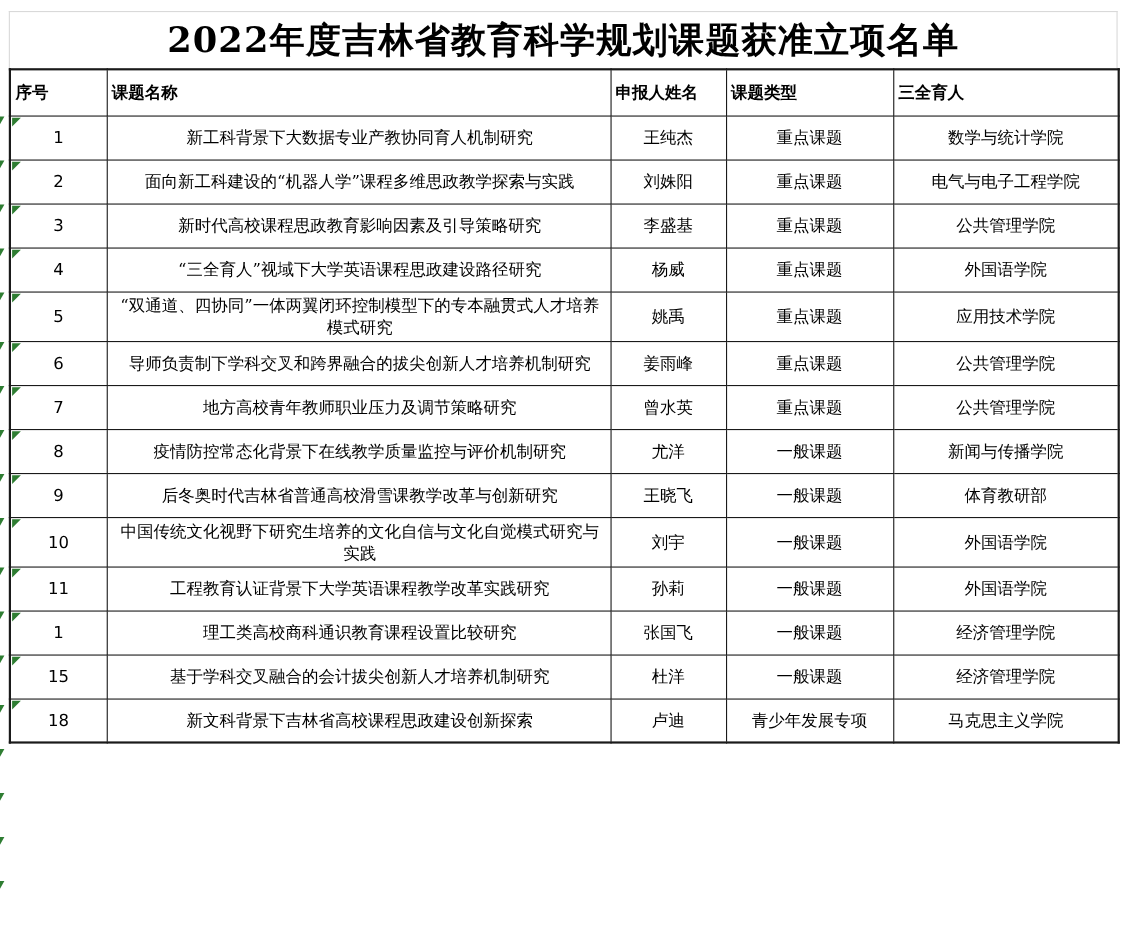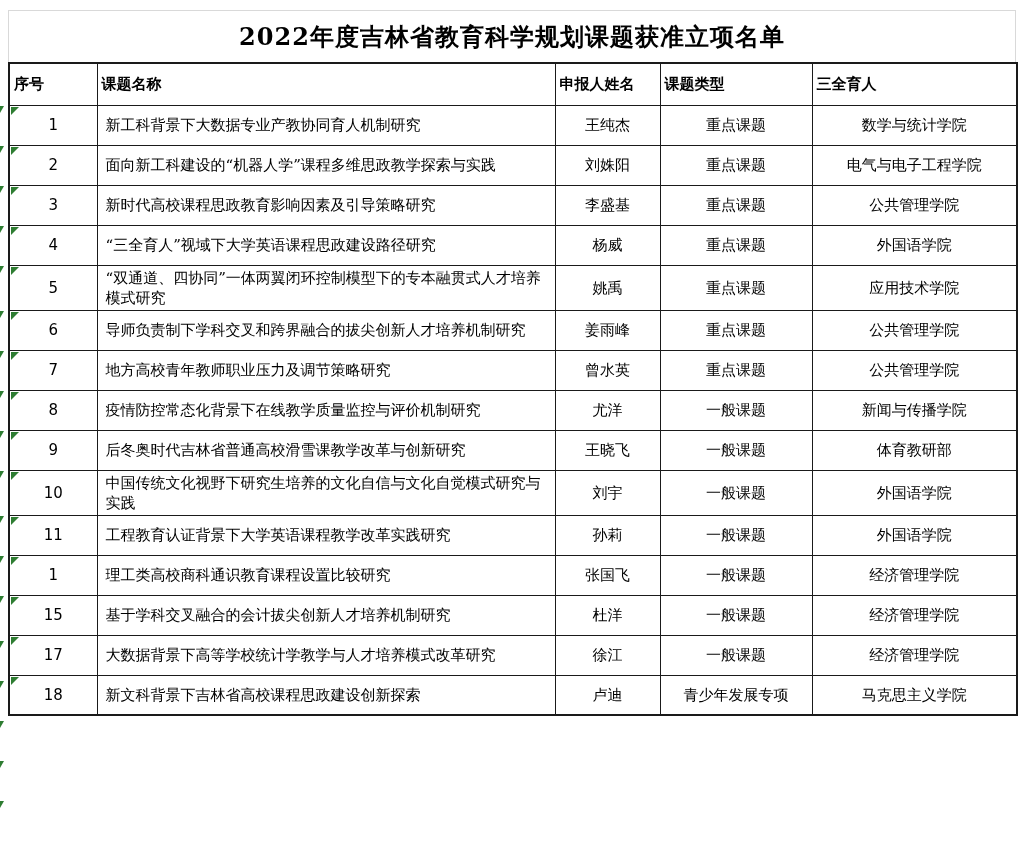--- a/index.html
+++ b/index.html
@@ -7,39 +7,39 @@
   html,body { margin:0; padding:0; }
   body {
     width:1024px; height:852px; background:#ffffff; position:relative;
     font-family:"DejaVu Serif","Liberation Serif",serif; color:#000;
     overflow:hidden;
   }
   .sheet { position:absolute; left:8px; top:10px; width:1008px; }
   .title-cell {
     border:1px solid var(--faint); border-bottom:none;
     height:52px; display:flex; align-items:center; justify-content:center;
-    font-size:24px; font-weight:bold; letter-spacing:1px;
+    font-size:32px; font-weight:bold; letter-spacing:1px;
   }
   table.grid {
     width:1008px; table-layout:fixed; border-collapse:collapse;
     border:2px solid var(--grid);
   }
   table.grid th, table.grid td {
     border:1px solid var(--grid);
     font-size:15px; line-height:20px; padding:2px 4px;
     vertical-align:middle; overflow:hidden;
   }
   col.c-no   { width:88px; }
   col.c-name { width:458px; }
   col.c-app  { width:105px; }
   col.c-type { width:152px; }
   col.c-dept { width:205px; }
   thead th { height:42px; font-weight:bold; text-align:left; font-size:16px; }
   tbody td { height:40px; text-align:center; }
-  tbody td.cell-name { text-align:left; padding-left:8px; padding-right:6px; }
+  tbody td.cell-name { text-align:center; padding-left:8px; padding-right:6px; }
   tbody td.cell-no {
     position:relative;
     font-family:"DejaVu Sans","Liberation Sans",sans-serif; font-size:15px;
   }
   .tri {
     position:absolute; top:1px; left:1px; width:0; height:0;
     border-top:8px solid var(--tri-color); border-right:8px solid transparent;
   }
   .edge-layer { position:absolute; left:0; top:0; width:4px; height:852px; }
   .edge-tri {
@@ -218,30 +218,20 @@
       <span>15</span>
     </td>
     <td class="cell-name">基于学科交叉融合的会计拔尖创新人才培养机制研究</td>
     <td class="cell-app">杜洋</td>
     <td class="cell-type">一般课题</td>
     <td class="cell-dept">经济管理学院</td>
   </tr>
         <tr>
     <td class="cell-no">
       <span class="tri"></span>
-      <span>17</span>
-    </td>
-    <td class="cell-name">大数据背景下高等学校统计学教学与人才培养模式改革研究</td>
-    <td class="cell-app">徐江</td>
-    <td class="cell-type">一般课题</td>
-    <td class="cell-dept">经济管理学院</td>
-  </tr>
-        <tr>
-    <td class="cell-no">
-      <span class="tri"></span>
       <span>18</span>
     </td>
     <td class="cell-name">新文科背景下吉林省高校课程思政建设创新探索</td>
     <td class="cell-app">卢迪</td>
     <td class="cell-type">青少年发展专项</td>
     <td class="cell-dept">马克思主义学院</td>
   </tr>
       </tbody>
   </table>
 </div>

